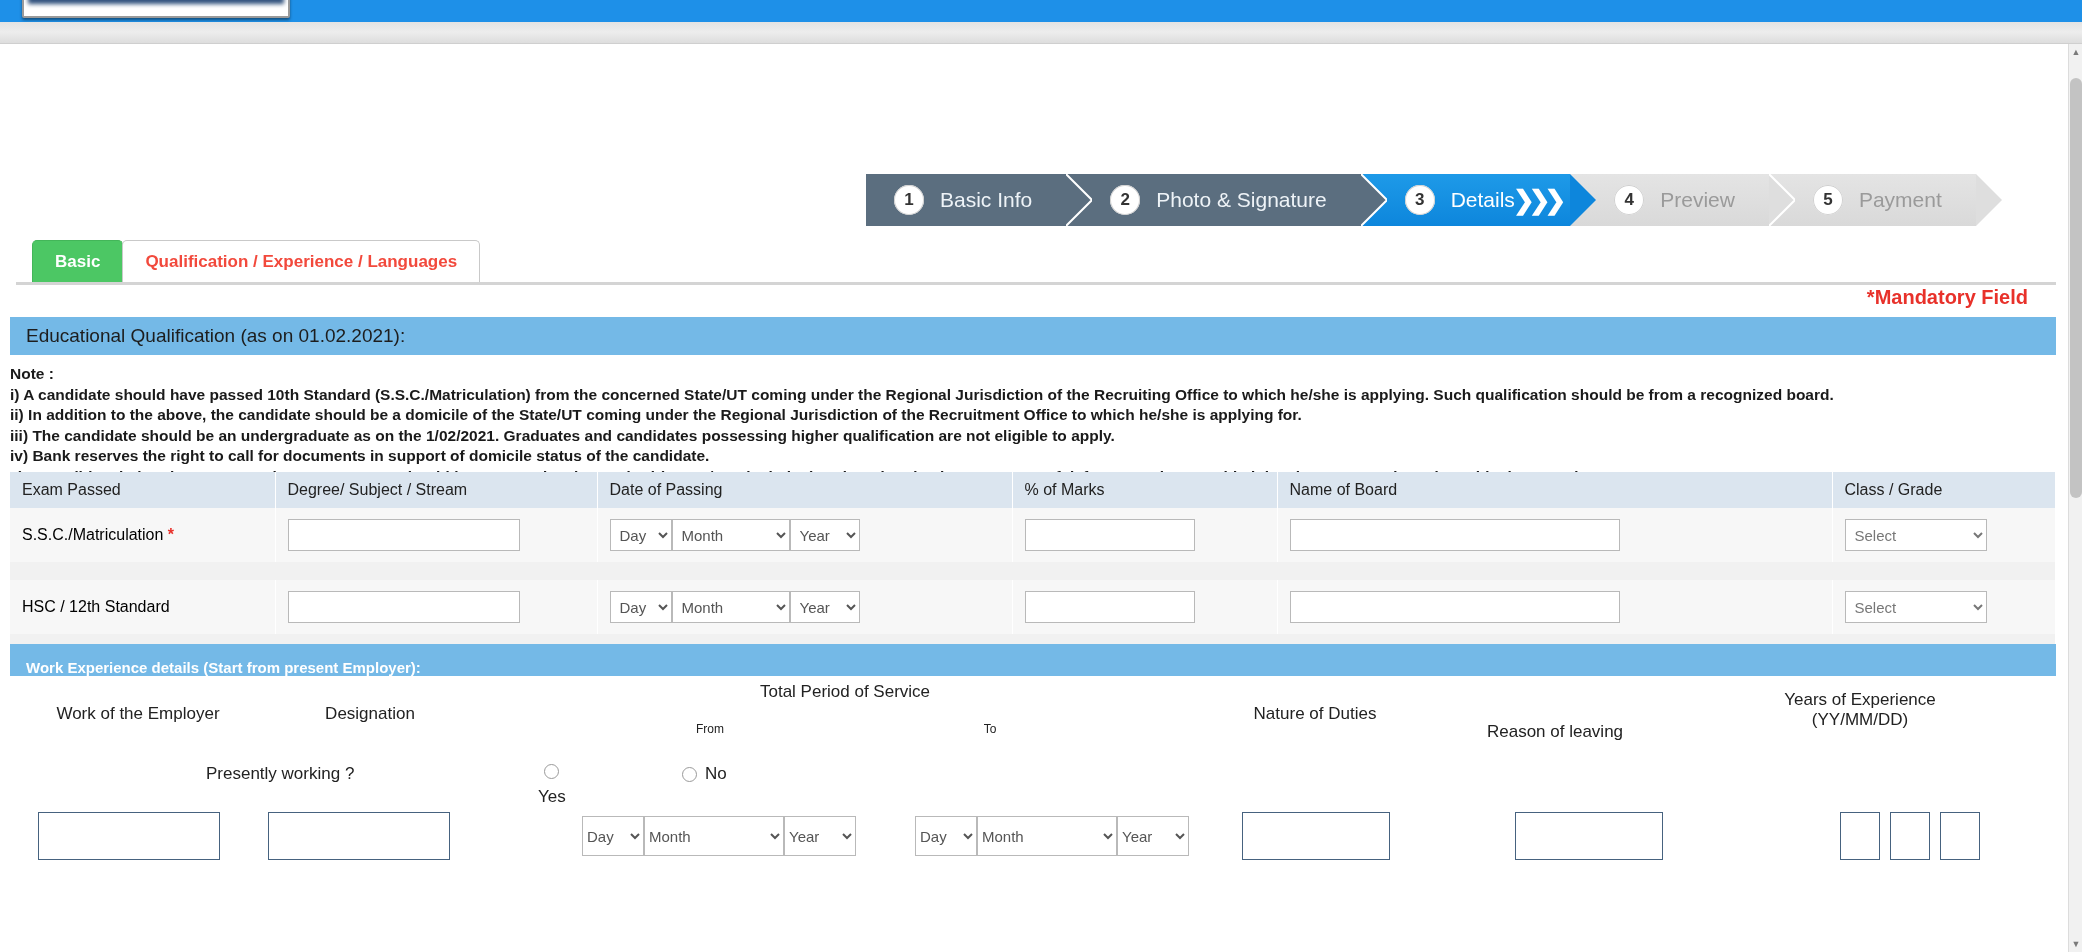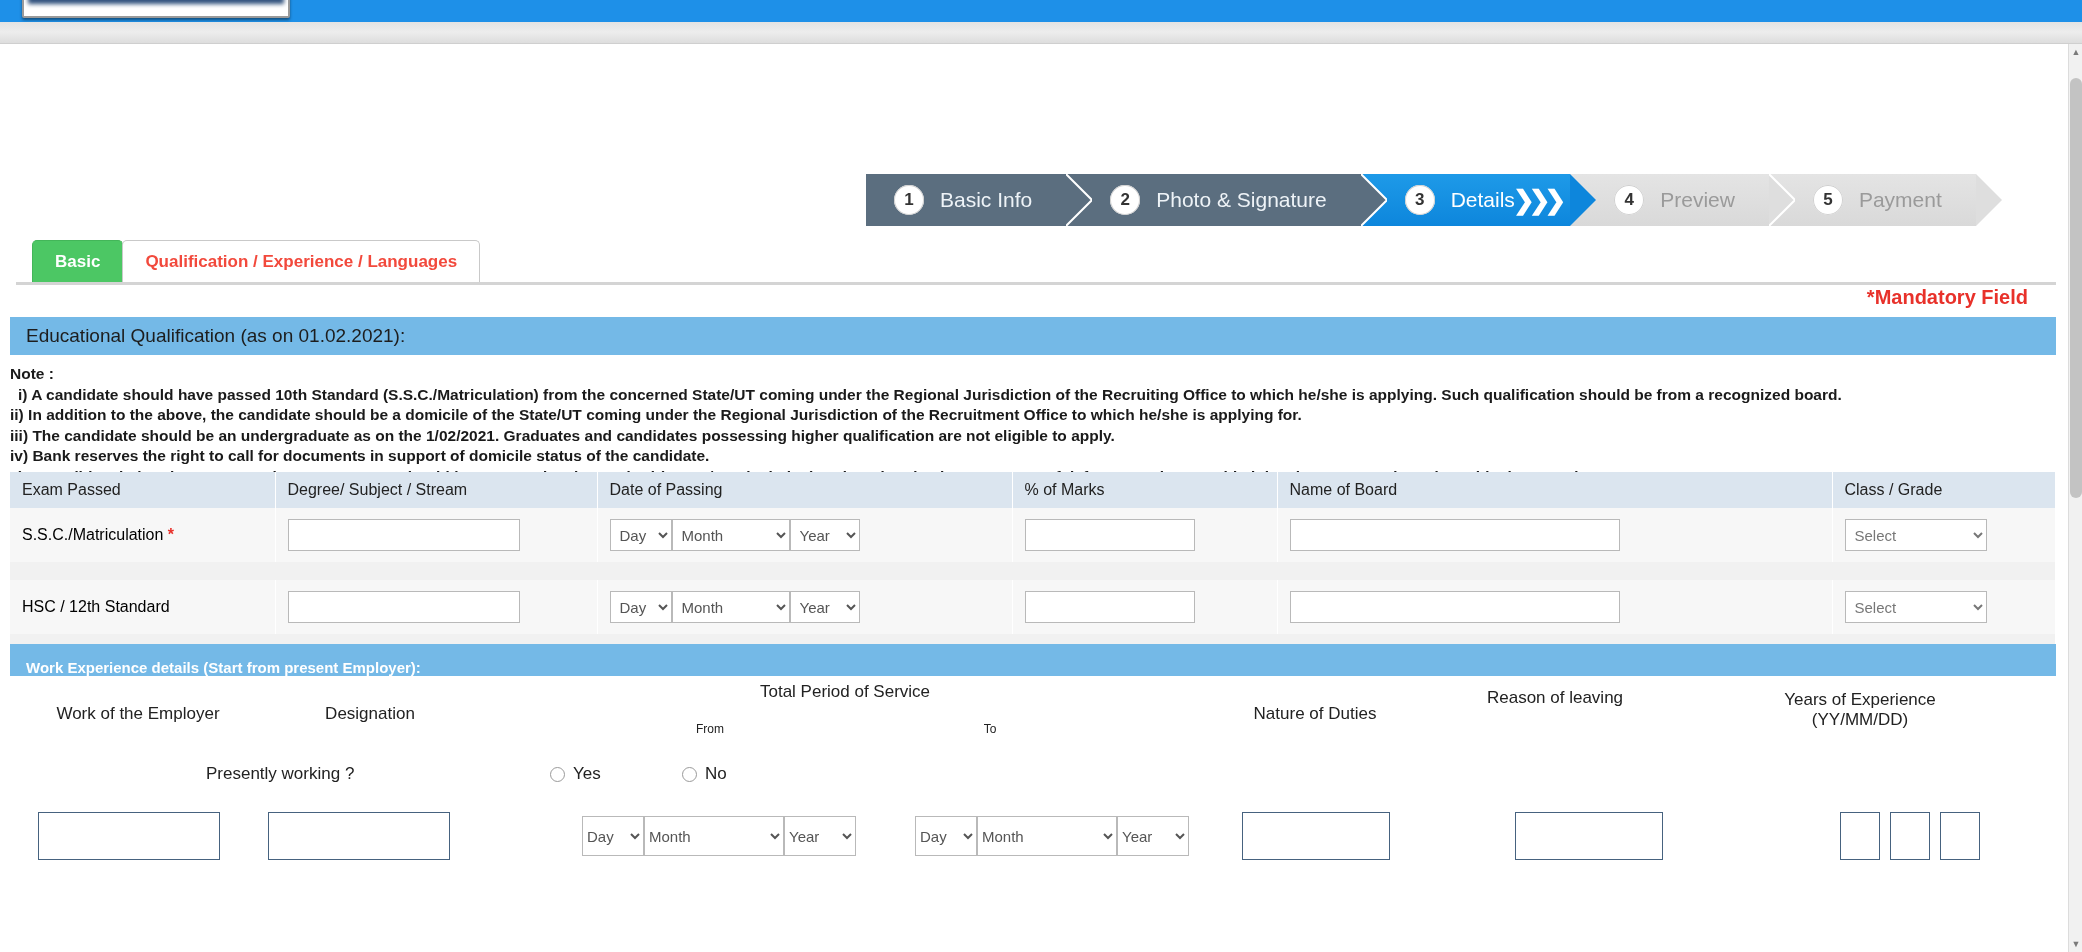--- a/index.html
+++ b/index.html
@@ -152,21 +152,21 @@
   }
 
   
   .note {
     position: absolute; left: 10px; top: 300px;
     width: 2060px;
     font-size: 15.5px; font-weight: bold; color: #1a1a1a;
     line-height: 20.5px;
   }
   .note .nline { white-space: nowrap; }
-  .note .nwrap { white-space: normal; width: 2055px; margin-left: 8px; }
+  .note .nwrap { white-space: normal; width: 2055px; }
 
   
   .edu-table {
     position: absolute; left: 10px; top: 408px;
     width: 2046px;
     border-collapse: collapse;
     font-size: 16px;
   }
   .edu-table th {
     background: #dbe5ef;
@@ -463,30 +463,30 @@
       <span>Work Experience details (Start from present Employer):</span>
     </div>
 
     <div class="work-head">
       <div class="wh" style="left:18px; top:22px; width:220px;">Work of the Employer</div>
       <div class="wh" style="left:250px; top:22px; width:220px;">Designation</div>
       <div class="wh" style="left:680px; top:0px; width:310px;">Total Period of Service</div>
       <div class="wh sub" style="left:640px; top:40px; width:120px;">From</div>
       <div class="wh sub" style="left:920px; top:40px; width:120px;">To</div>
       <div class="wh" style="left:1185px; top:22px; width:240px;">Nature of Duties</div>
-      <div class="wh" style="left:1420px; top:6px; width:250px;">Reason of leaving</div>
+      <div class="wh" style="left:1420px; top:40px; width:250px;">Reason of leaving</div>
       <div class="wh" style="left:1720px; top:8px; width:260px;">
         <span class="two">Years of Experience</span>
         <span class="two">(YY/MM/DD)</span>
       </div>
     </div>
 
     <div class="presently">
       <div class="lbl">Presently working ?</div>
-      <div class="opt" style="left:540px; top:0;">
+      <div class="opt" style="left:528px; top:0;flex-direction:column;">
         <span class="radio"></span>
         <span>Yes</span>
       </div>
       <div class="opt" style="left:672px; top:0;">
         <span class="radio"></span>
         <span>No</span>
       </div>
     </div>
 
     <div class="work-row">

